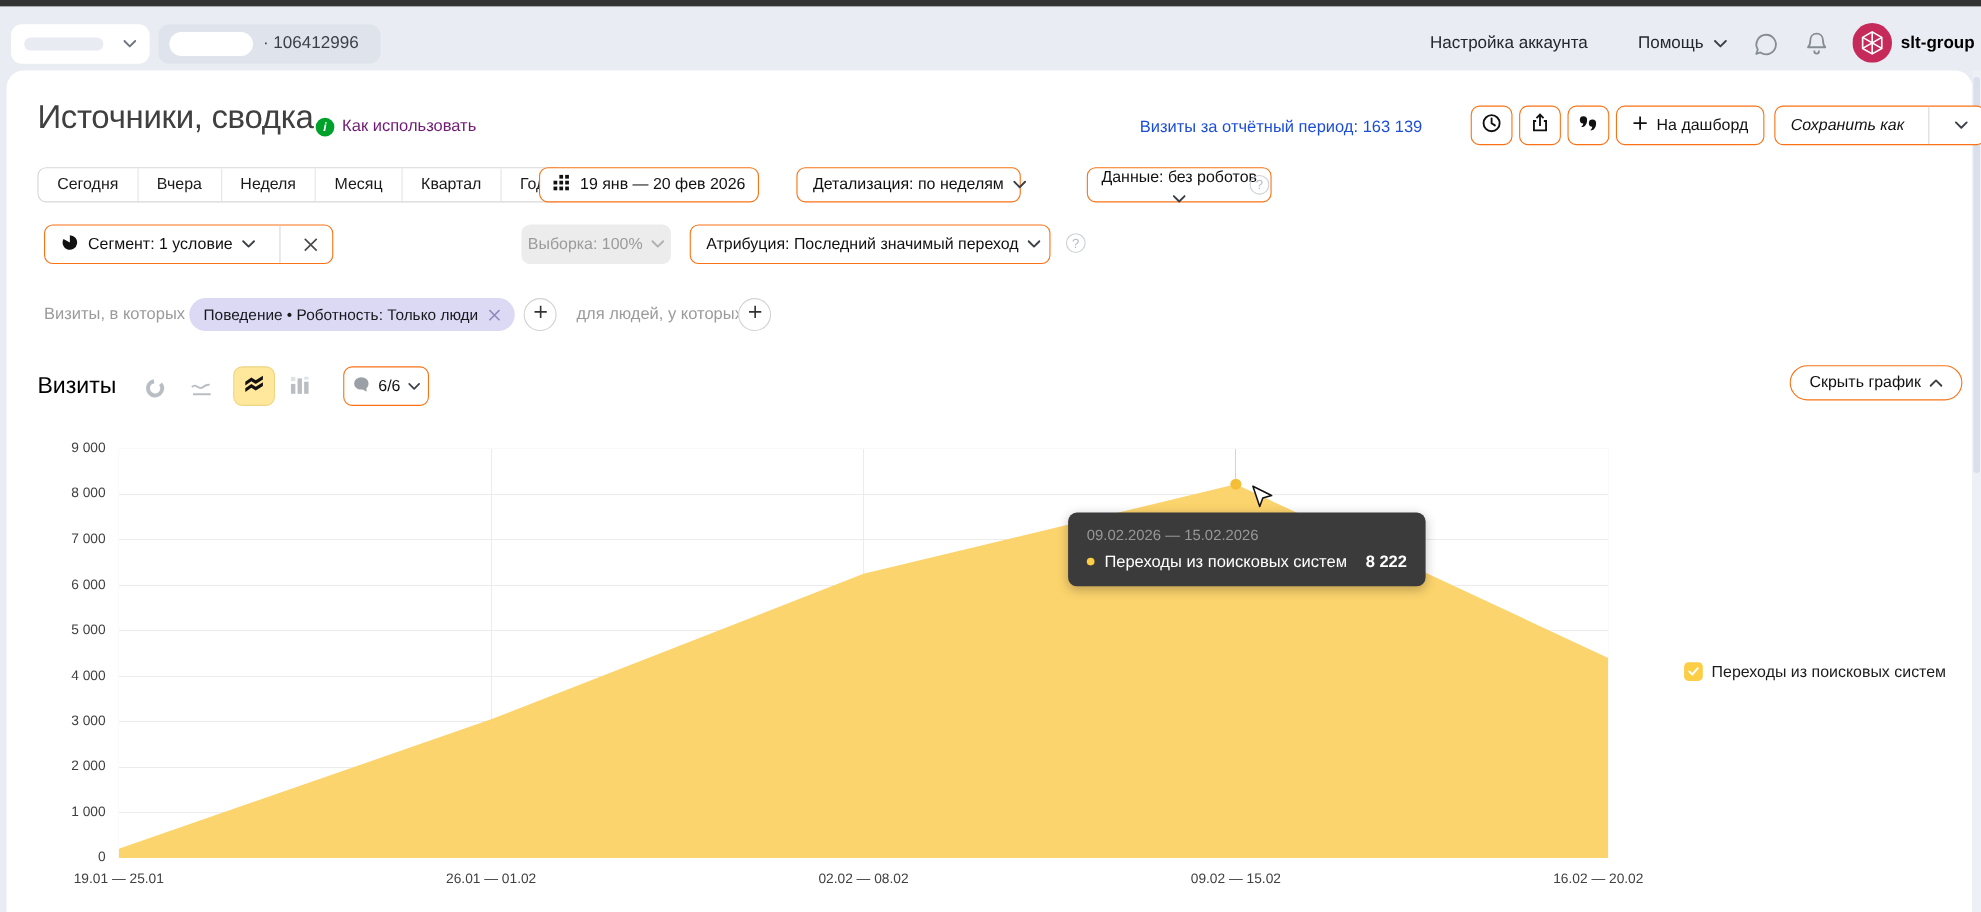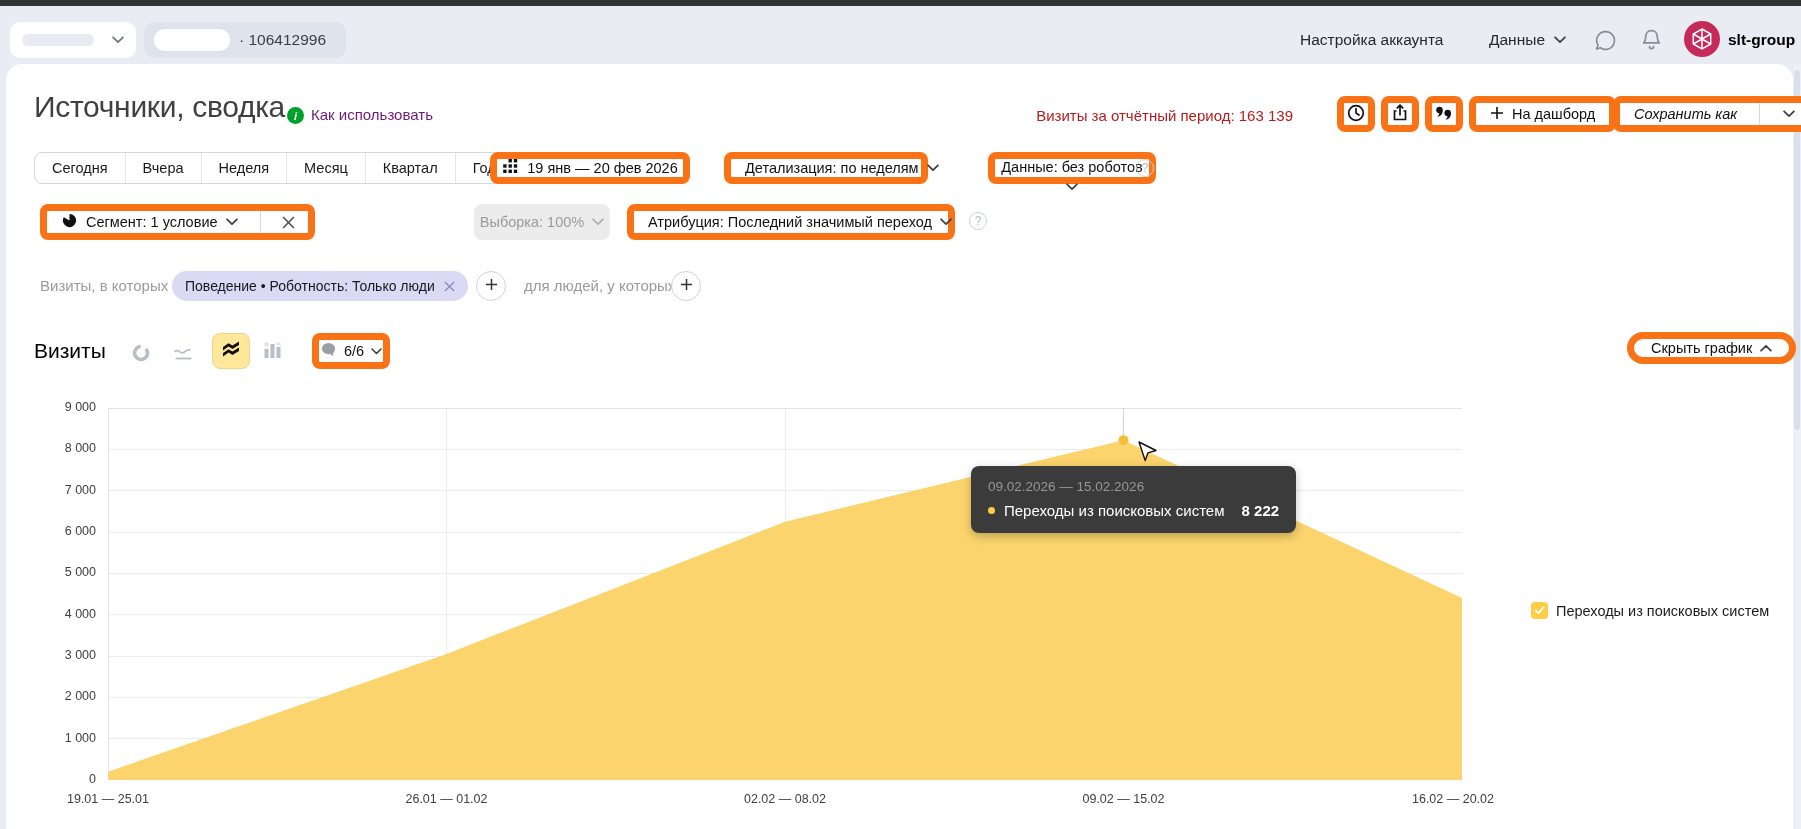--- a/index.html
+++ b/index.html
@@ -22,23 +22,23 @@
   .username{left:1728px;top:25px;font-size:15.5px;font-weight:bold;color:#000;}
   
   .card{left:6px;top:64px;width:1787px;height:765px;background:#fff;border-radius:16px 16px 0 0;}
   .sb-track{left:1793px;top:64px;width:8px;height:765px;background:#edf0f5;}
   .sb-thumb{left:1794px;top:70px;width:6px;height:360px;background:#d9dfeb;border-radius:3px;}
   
   .page-title{left:34px;top:90px;font-size:30px;color:#404040;letter-spacing:-.3px;}
   .info-ic{left:287px;top:107px;width:17px;height:17px;border-radius:50%;background:#00a12b;color:#fff;
            font-size:11px;font-weight:bold;display:flex;align-items:center;justify-content:center;font-style:italic;}
   .howto{left:311px;top:106px;font-size:15px;color:#701a75;cursor:pointer;}
-  .visits-summary{right:508px;top:107px;font-size:15px;color:#b91c1c;white-space:nowrap;}
+  .visits-summary{right:508px;top:107px;font-size:15px;color:#1d4ed8;white-space:nowrap;}
   .btn{box-sizing:border-box;display:flex;align-items:center;justify-content:center;gap:8px;background:#fff;
-       border:7px solid #f97316;border-radius:8px;font-size:14.5px;color:#111;height:32px;padding:0 14px;
+       border:1px solid #f97316;border-radius:8px;font-size:14.5px;color:#111;height:32px;padding:0 14px;
        cursor:pointer;white-space:nowrap;}
   .btn36{height:36px;}
   .iconbtn{width:38px;padding:0;}
   .btn-split{padding:0;}
   .btn-split .part{display:flex;align-items:center;gap:8px;height:100%;padding:0 14px;}
   .btn-split .divider{width:1px;height:100%;background:#d7d7d7;}
   .seg{left:34px;top:152px;display:flex;background:#fff;border:1px solid #d7d7d7;border-radius:8px;overflow:hidden;height:32px;}
   .seg-item{padding:0 17px;line-height:30px;font-size:14.5px;border-left:1px solid #e5e5e5;cursor:pointer;}
   .seg-item:first-child{border-left:none;}
   .btn-gray{background:#ececec;border-color:#ececec;color:#9b9b9b;}
@@ -84,21 +84,21 @@
             <path d="M1 1l4.5 4.5L10 1" fill="none" stroke="currentColor" stroke-width="1.6" stroke-linecap="round" stroke-linejoin="round"></path>
           </svg>
       </span>
     </div>
     <div class="abs counter-pill">
       <span class="wblob"></span>
       <span>· 106412996</span>
     </div>
     <div class="abs navtext" style="left:1300px;">Настройка аккаунта</div>
     <div class="abs navtext help-wrap" style="left:1489px;">
-      <span>Данные</span>
+      <span>Помощь</span>
       <span class="chev-dark">
         <svg width="12" height="8" viewBox="0 0 11 7">
             <path d="M1 1l4.5 4.5L10 1" fill="none" stroke="currentColor" stroke-width="1.6" stroke-linecap="round" stroke-linejoin="round"></path>
           </svg>
       </span>
     </div>
     <div class="abs" style="left:1594px;top:23px;cursor:pointer;">
       <svg width="23" height="23" viewBox="0 0 22 22">
           <path d="M11 2.5a8.5 8.5 0 1 1-4.9 15.4L2.5 19.2l1.3-3.9A8.5 8.5 0 0 1 11 2.5z" fill="none" stroke="#878d95" stroke-width="1.6" stroke-linejoin="round"></path>
         </svg>

